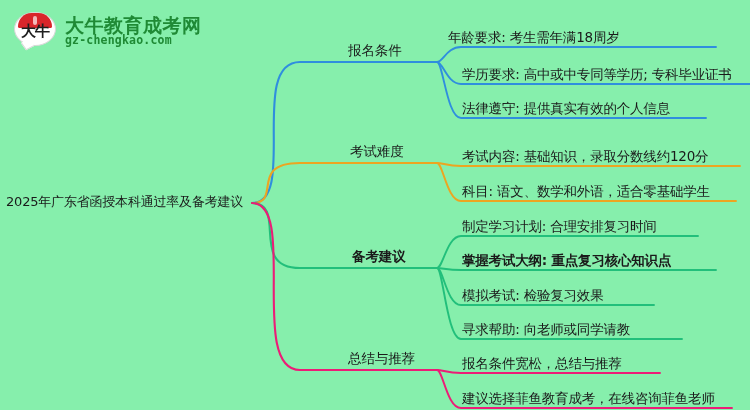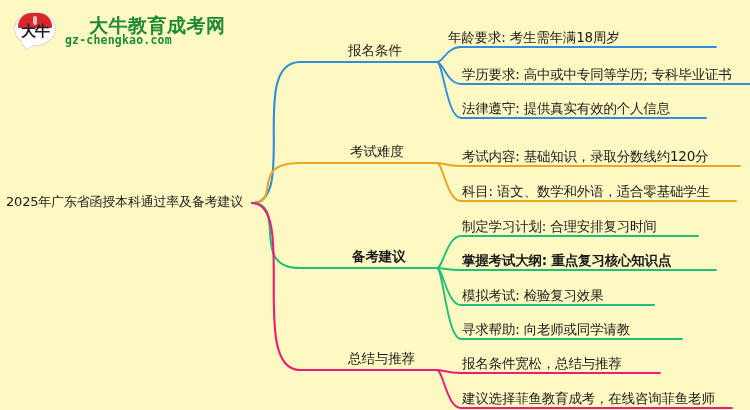--- a/index.html
+++ b/index.html
@@ -7,21 +7,21 @@
     padding: 0;
     background: #ffffff;
   }
   body {
     font-family: "Liberation Sans", "DejaVu Sans", sans-serif;
   }
   #root {
     position: relative;
     width: 750px;
     height: 410px;
-    background: #fef9c3;
+    background: #86efac;
     overflow: hidden;
   }
 
   
   #logo {
     position: absolute;
     left: 14px;
     top: 8px;
     width: 215px;
     height: 46px;
@@ -97,21 +97,20 @@
     justify-content: center;
     line-height: 1;
   }
   #logo-title {
     font-family: "DejaVu Sans", sans-serif;
     font-size: 19px;
     font-weight: 700;
     color: #1f8a35;
     letter-spacing: 0.5px;
     white-space: nowrap;
-    margin-left: 24px;
   }
   #logo-url {
     font-family: "DejaVu Sans Mono", monospace;
     font-size: 11.5px;
     font-weight: 700;
     color: #1f8a35;
     letter-spacing: 0.2px;
     white-space: nowrap;
   }
 

